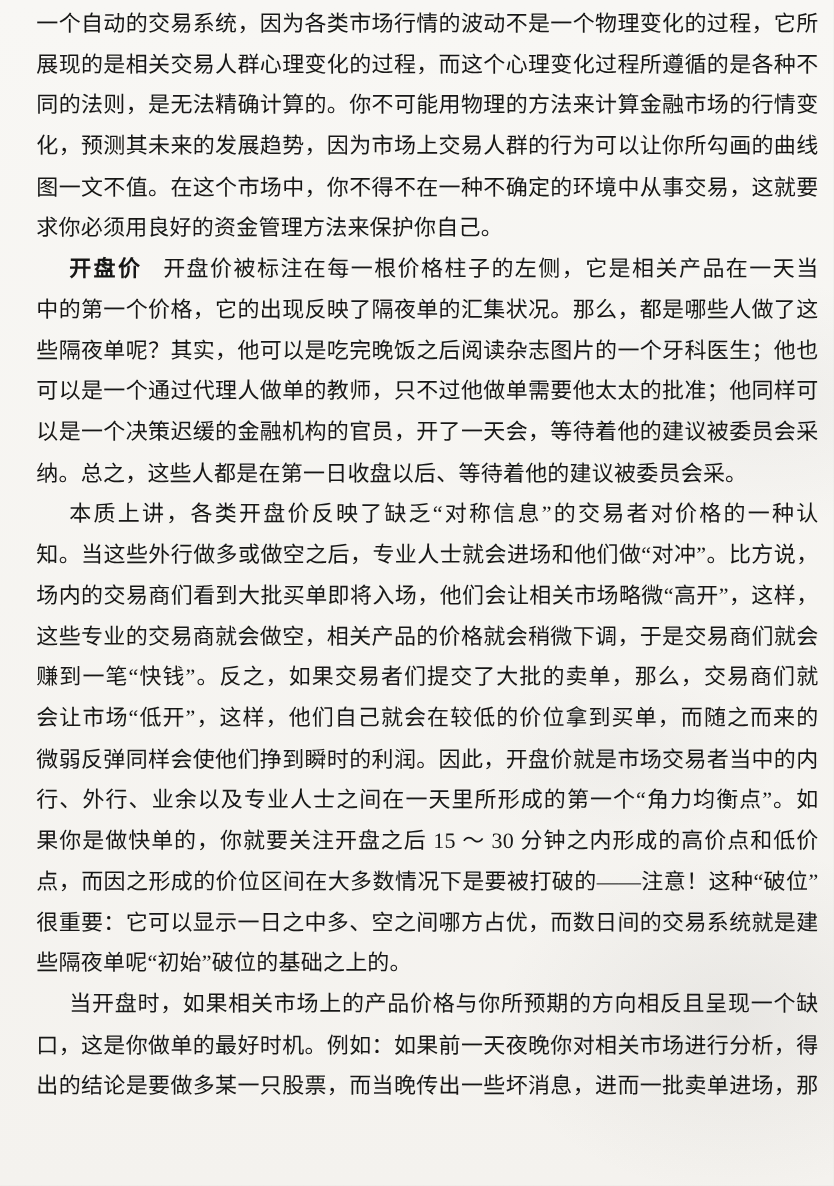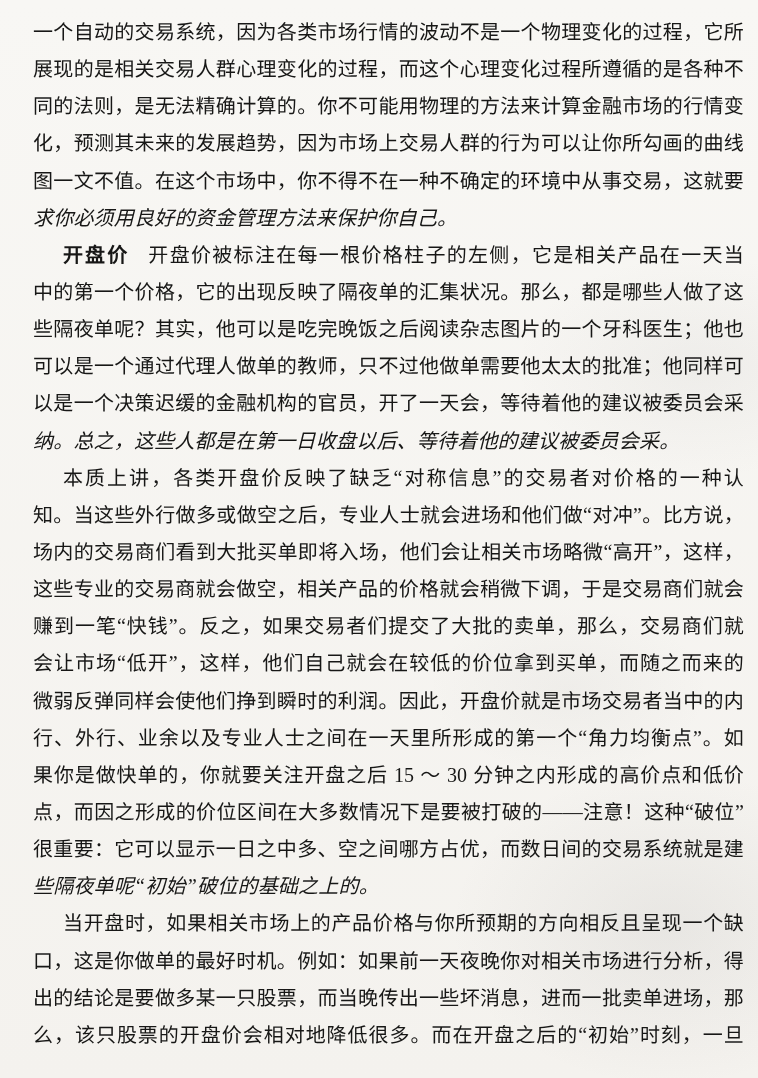--- a/index.html
+++ b/index.html
@@ -15,37 +15,37 @@
     overflow: hidden;
     color: #171716;
     background:
       radial-gradient(ellipse 260px 160px at 92% 34%, rgba(125,125,125,0.07), transparent 70%),
       radial-gradient(ellipse 300px 220px at 88% 86%, rgba(120,120,120,0.10), transparent 72%),
       radial-gradient(ellipse 200px 120px at 75% 64%, rgba(130,130,130,0.06), transparent 70%),
       linear-gradient(#f8f7f4, #f4f2ee);
     font-family: "Liberation Serif", "DejaVu Serif", serif;
   }
   .text-column {
-    padding: 14px 14px 0 33px;
+    padding: 4px 14px 0 33px;
   }
   .paragraph { margin: 0; }
   .line {
     height: 37.15px;
     line-height: 37.15px;
     font-size: 20px;
     letter-spacing: 0.2px;
     white-space: nowrap;
     overflow: hidden;
     text-align: justify;
     
     text-align-last: justify;
     text-justify: inter-character;
   }
   .line.indent { padding-left: 30px; }
-  .line.short { text-align-last: left; font-style: italic; }
+  .line.short { text-align-last: left; }
   .lead {
     font-weight: 700;
     margin-right: 19px;
     letter-spacing: 1px;
   }
 </style>
 </head>
 <body>
 
 <div class="page">
@@ -77,16 +77,15 @@
         <div class="line">行、外行、业余以及专业人士之间在一天里所形成的第一个“角力均衡点”。如</div>
         <div class="line">果你是做快单的，你就要关注开盘之后 15 ～ 30 分钟之内形成的高价点和低价</div>
         <div class="line">点，而因之形成的价位区间在大多数情况下是要被打破的——注意！这种“破位”</div>
         <div class="line">很重要：它可以显示一日之中多、空之间哪方占优，而数日间的交易系统就是建</div>
         <div class="line short">些隔夜单呢“初始”破位的基础之上的。</div>
       </div>
       <div class="paragraph">
         <div class="line indent">当开盘时，如果相关市场上的产品价格与你所预期的方向相反且呈现一个缺</div>
         <div class="line">口，这是你做单的最好时机。例如：如果前一天夜晚你对相关市场进行分析，得</div>
         <div class="line">出的结论是要做多某一只股票，而当晚传出一些坏消息，进而一批卖单进场，那</div>
-        <div class="line">么，该只股票的开盘价会相对地降低很多。而在开盘之后的“初始”时刻，一旦</div>
       </div>
     </div>
 </div>
 
 </body></html>

